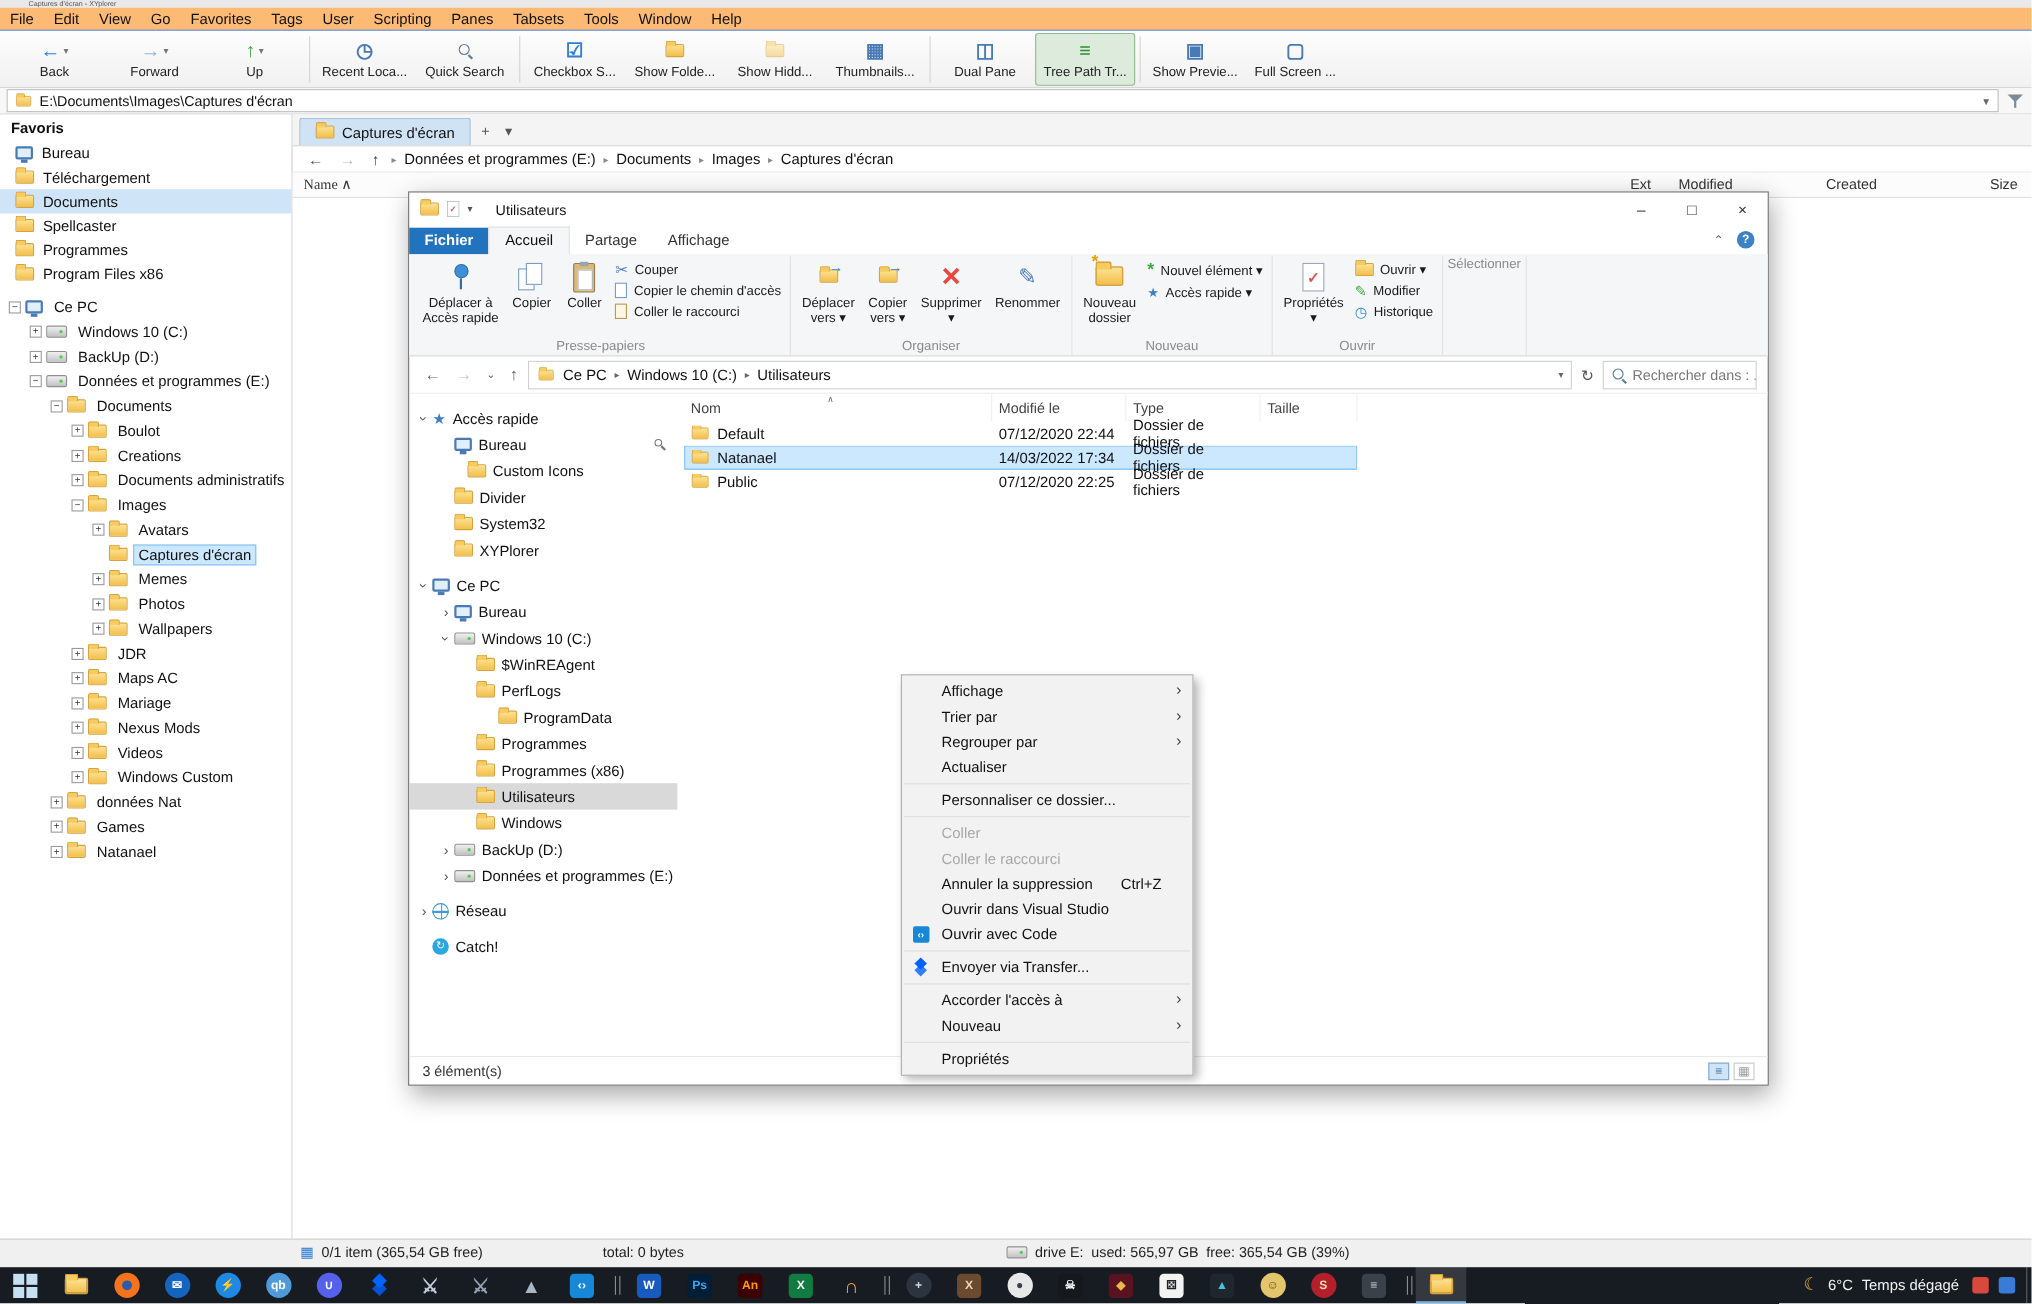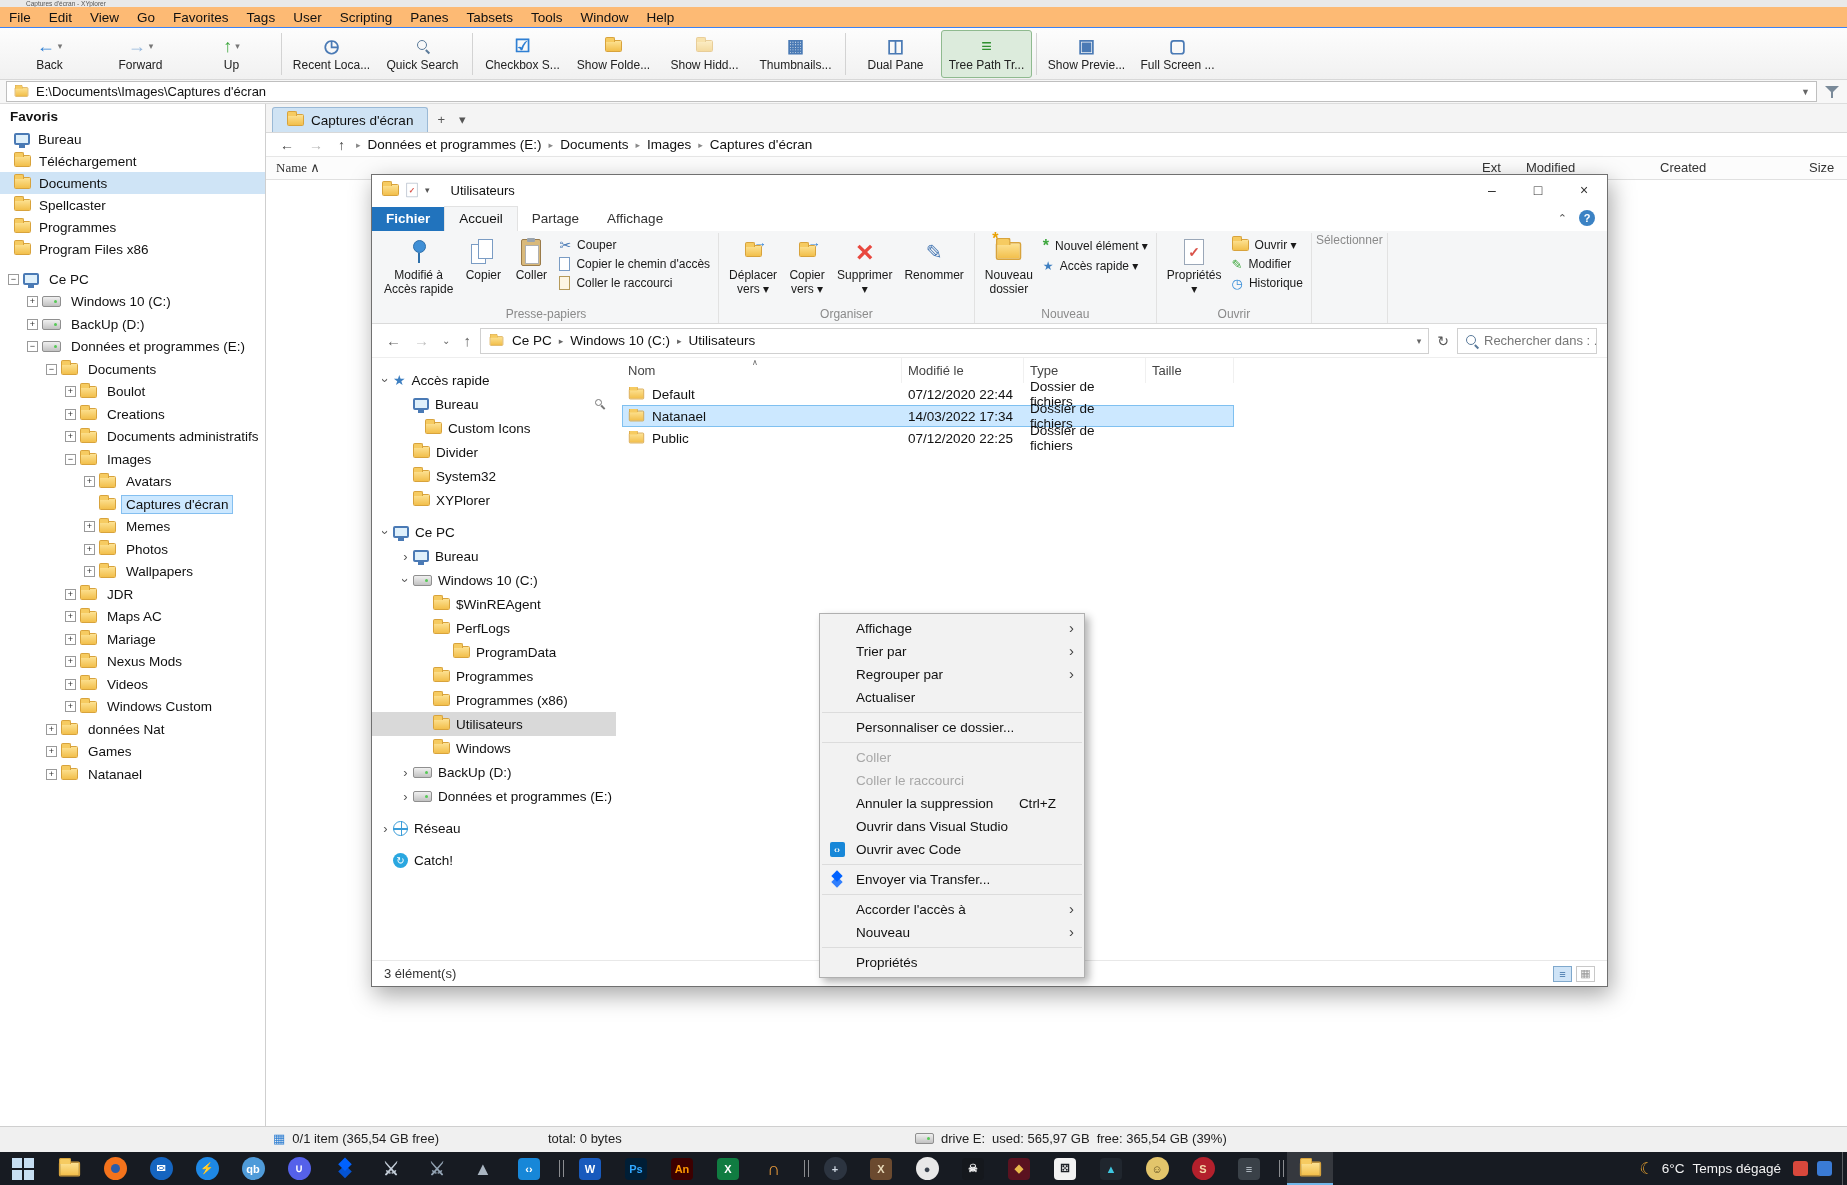--- a/index.html
+++ b/index.html
@@ -513,21 +513,21 @@
       <span class="ex-help">?</span>
     </div>
   </div>
   <div class="ex-ribbon" id="ex-ribbon">
       <div class="rg">
         <div class="rg-body">
           <div class="rbtn-lg">
             <div class="ric-lg">
               <span class="i-pinlg"></span>
             </div>
-            <div class="rlb">Modifié à</div>
+            <div class="rlb">Déplacer à</div>
             <div class="rlb">Accès rapide</div>
           </div>
           <div class="rbtn-lg">
             <div class="ric-lg">
               <span class="i-copy"></span>
             </div>
             <div class="rlb">Copier</div>
           </div>
           <div class="rbtn-lg">
             <div class="ric-lg">

